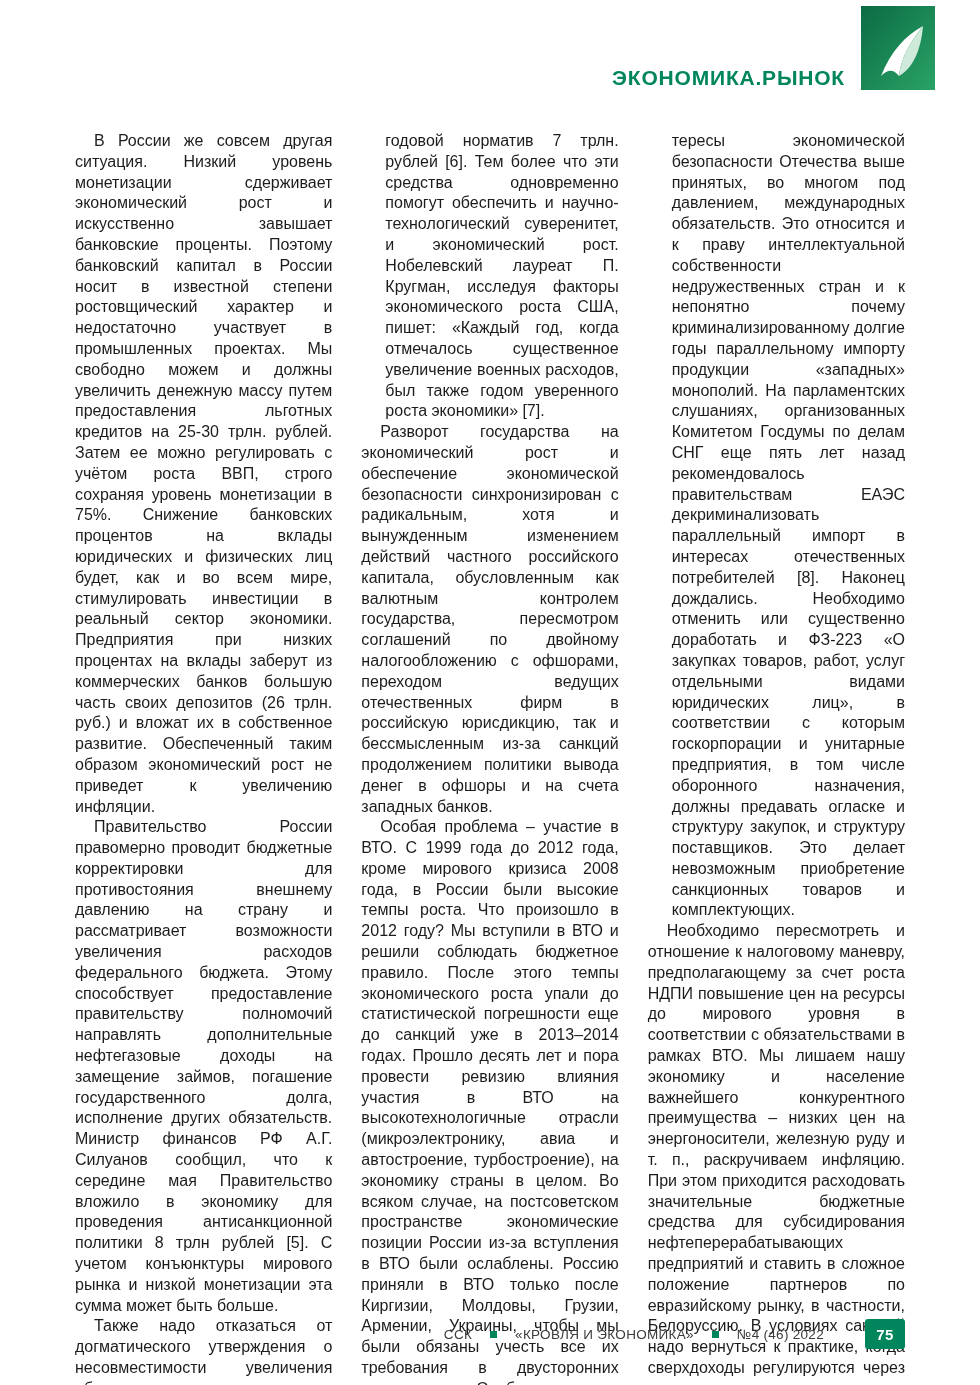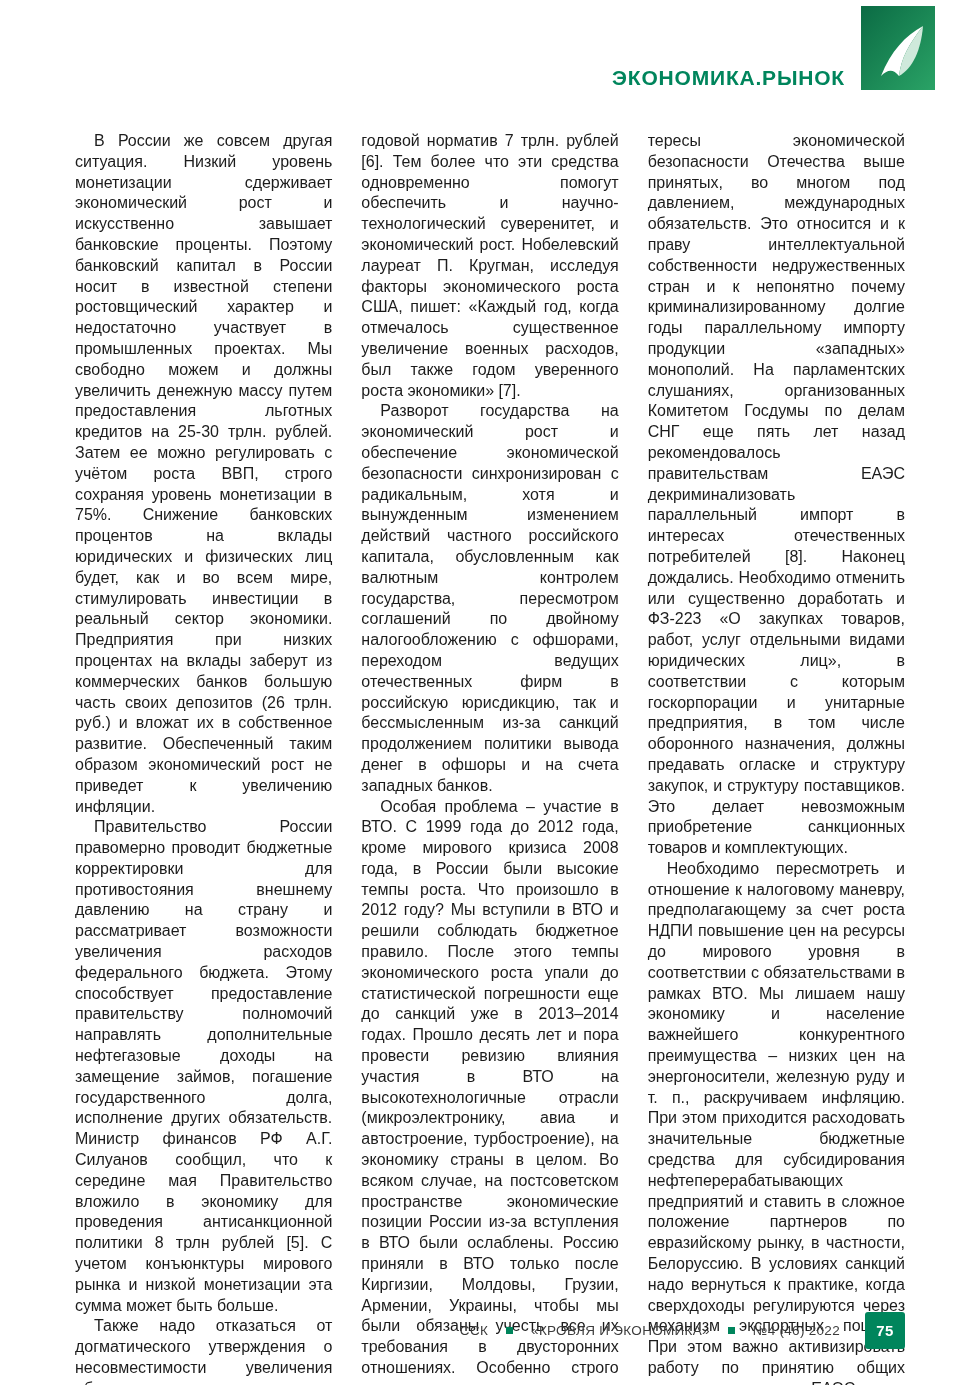--- a/index.html
+++ b/index.html
@@ -26,33 +26,33 @@
     position:absolute; top:131px; left:75px; right:75px;
     display:flex; gap:29px;
   }
   .col { flex:1 1 0; min-width:0; }
   .col p {
     font-size:16px; line-height:20.8px;
     text-align:justify; text-indent:19px;
     hyphens:auto; -webkit-hyphens:auto;
     word-spacing:-0.2px;
   }
-  .col p.cont { text-indent:0; }
+  .col p.cont { text-indent:0;margin-left:24px; }
   .footer {
     position:absolute; bottom:36px; right:75px;
     display:flex; align-items:center; gap:18px;
     font-size:13.5px; color:#3c3c3c; letter-spacing:0.3px;
     white-space:nowrap;
   }
   .sq {
     width:7px; height:7px; background:var(--accent);
     display:inline-block; flex:0 0 auto;
   }
   .page-badge {
-    width:40px; height:37px; margin-left:7px;
+    width:40px; height:30px; margin-left:23px;
     background:var(--accent); color:#ffffff;
     font-weight:bold; font-size:15px;
     display:flex; align-items:center; justify-content:center;
     border-radius:3px; flex:0 0 auto;
   }
 </style>
 </head>
 <body>
 
 <div class="page">

